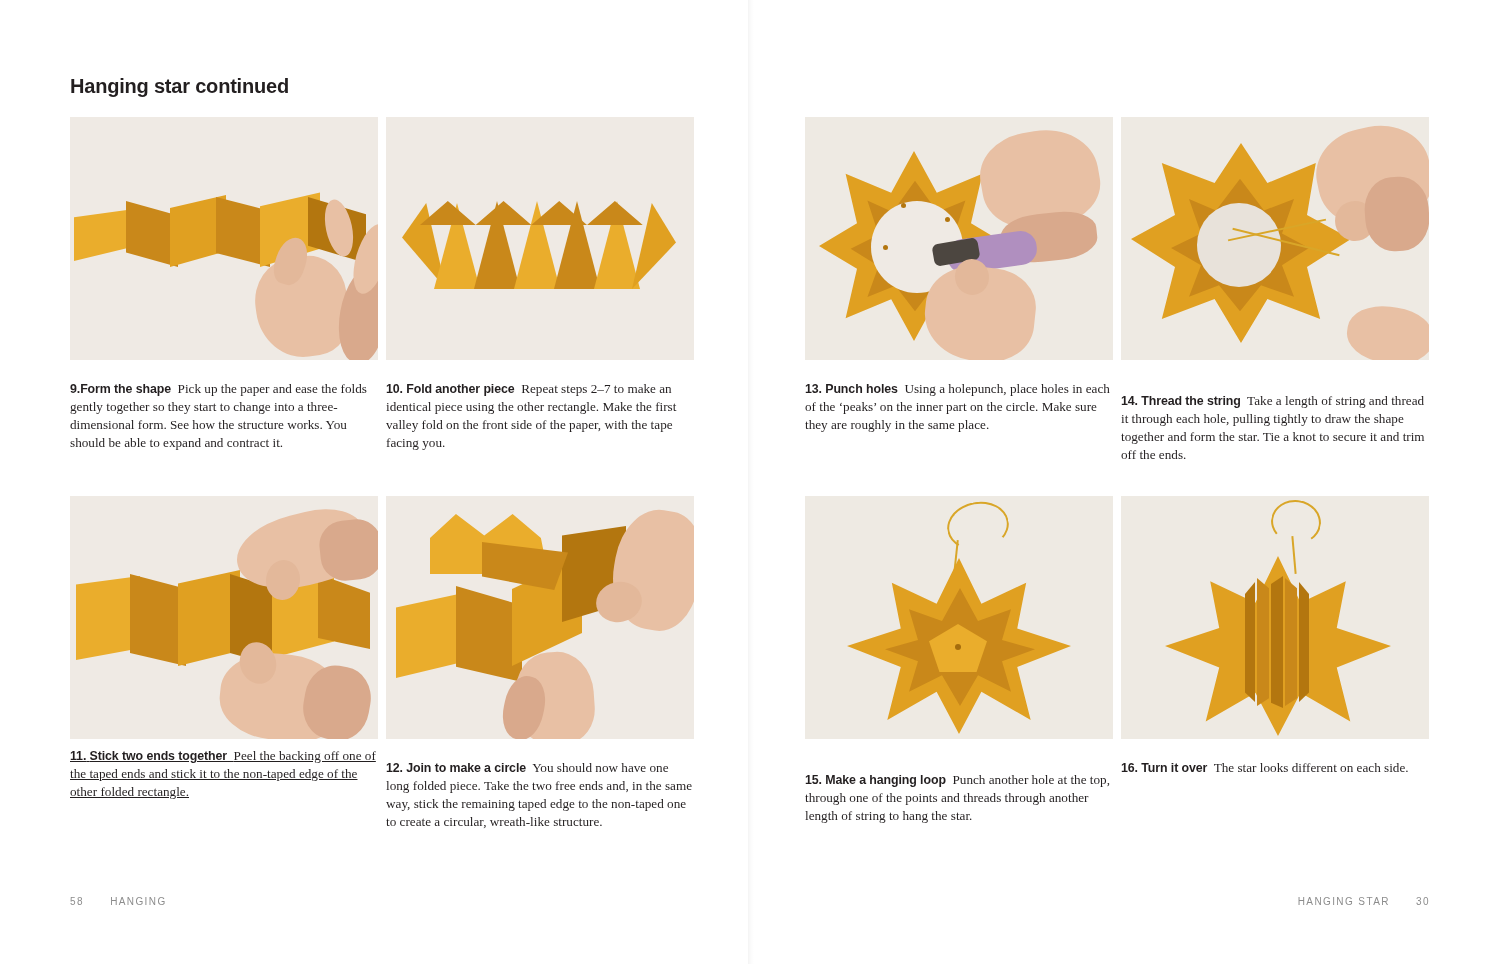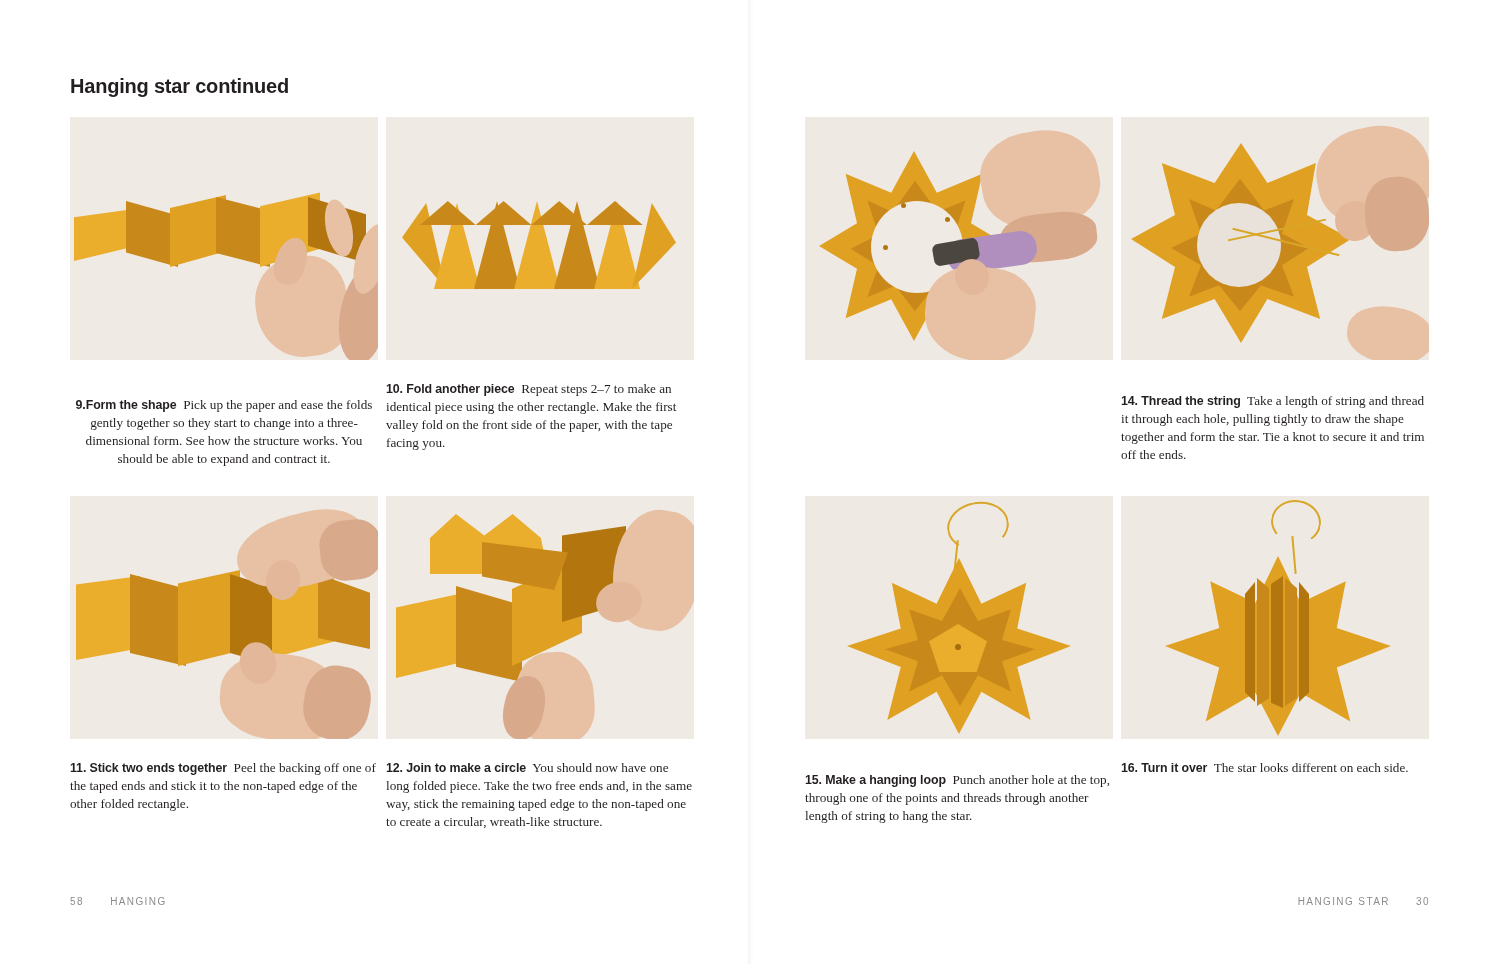--- a/index.html
+++ b/index.html
@@ -127,21 +127,21 @@
       <div class="fold d" style="left:146px; top:80px; width:54px; height:70px; clip-path:polygon(0 0,100% 20%,100% 100%,0 80%);"></div>
       <div class="fold l" style="left:190px; top:74px; width:60px; height:76px; clip-path:polygon(0 20%,100% 2%,100% 76%,0 100%);"></div>
       <div class="fold dd" style="left:238px; top:80px; width:58px; height:66px; clip-path:polygon(0 0,100% 26%,100% 100%,0 74%);"></div>
 
       <div class="hand light" style="left:186px; top:140px; width:92px; height:100px; border-radius:44% 40% 38% 50%; transform:rotate(-8deg);"></div>
       <div class="hand" style="left:206px; top:120px; width:30px; height:48px; border-radius:50% 50% 40% 40%; transform:rotate(18deg);"></div>
       <div class="hand dark" style="left:270px; top:150px; width:46px; height:96px; border-radius:50% 40% 40% 50%; transform:rotate(10deg);"></div>
       <div class="hand light" style="left:286px; top:106px; width:30px; height:72px; border-radius:50%; transform:rotate(16deg);"></div>
       <div class="hand light" style="left:256px; top:82px; width:26px; height:58px; border-radius:50%; transform:rotate(-12deg);"></div>
     </div>
-    <div class="caption" style="margin-top:36px; width:308px;text-align:center;">
+    <div class="caption" style="margin-top:20px; width:308px;">
       <b>9.</b><b>Form the shape</b>&nbsp;
       <span>Pick up the paper and ease the folds gently together so they start to change into a three-dimensional form. See how the structure works. You should be able to expand and contract it.</span>
     </div>
   </div>
 
   <div class="cell" style="left:386px; top:117px; width:308px;">
     <div class="photo" style="width:308px; height:243px;">
       <div class="bg-wall"></div>
       <div class="fold" style="left:16px; top:86px; width:44px; height:86px; clip-path:polygon(0 40%,55% 0,100% 100%);"></div>
       <div class="fold l" style="left:48px; top:86px; width:46px; height:86px; clip-path:polygon(0 100%,50% 0,100% 100%);"></div>
@@ -168,21 +168,21 @@
       <div class="fold l" style="left:202px; top:70px; width:62px; height:92px; clip-path:polygon(0 16%,100% 0,100% 82%,0 100%);"></div>
       <div class="fold d" style="left:248px; top:78px; width:52px; height:78px; clip-path:polygon(0 0,100% 24%,100% 96%,0 82%);"></div>
 
       <div class="hand light" style="left:166px; top:18px; width:130px; height:72px; border-radius:48% 40% 40% 50%; transform:rotate(-14deg);"></div>
       <div class="hand" style="left:196px; top:64px; width:34px; height:40px; border-radius:50%; transform:rotate(8deg);"></div>
       <div class="hand dark" style="left:250px; top:24px; width:62px; height:60px; border-radius:40%; transform:rotate(-6deg);"></div>
       <div class="hand light" style="left:150px; top:158px; width:120px; height:86px; border-radius:46% 44% 36% 44%; transform:rotate(6deg);"></div>
       <div class="hand" style="left:170px; top:146px; width:36px; height:42px; border-radius:50%; transform:rotate(-16deg);"></div>
       <div class="hand dark" style="left:234px; top:170px; width:66px; height:74px; border-radius:44%; transform:rotate(10deg);"></div>
     </div>
-    <div class="caption" style="margin-top:20px; width:308px;">
+    <div class="caption" style="margin-top:8px; width:308px;text-decoration:underline;">
       <b>11.</b>&nbsp;<b>Stick two ends together</b>&nbsp;
       <span>Peel the backing off one of the taped ends and stick it to the non-taped edge of the other folded rectangle.</span>
     </div>
   </div>
 
   <div class="cell" style="left:386px; top:496px; width:308px;">
     <div class="photo" style="width:308px; height:243px;">
       <div class="bg-wall"></div>
       <div class="fold l" style="left:10px; top:96px; width:72px; height:86px; clip-path:polygon(0 18%,100% 0,100% 80%,0 100%);"></div>
       <div class="fold d" style="left:70px; top:90px; width:66px; height:96px; clip-path:polygon(0 0,100% 20%,100% 100%,0 84%);"></div>
@@ -212,20 +212,24 @@
       <div style="position:absolute; left:96px; top:86px; width:5px; height:5px; border-radius:50%; background:#b3760f;"></div>
       <div style="position:absolute; left:140px; top:100px; width:5px; height:5px; border-radius:50%; background:#b3760f;"></div>
       <div style="position:absolute; left:78px; top:128px; width:5px; height:5px; border-radius:50%; background:#b3760f;"></div>
 
       <div class="hand light" style="left:176px; top:14px; width:118px; height:96px; border-radius:42% 48% 40% 44%; transform:rotate(-10deg);"></div>
       <div class="hand dark" style="left:196px; top:96px; width:96px; height:48px; border-radius:40%; transform:rotate(-6deg);"></div>
       <div style="position:absolute; left:142px; top:118px; width:90px; height:34px; border-radius:16px; background:#b08fbf; transform:rotate(-8deg);"></div>
       <div style="position:absolute; left:128px; top:124px; width:46px; height:22px; border-radius:6px; background:#4c4640; transform:rotate(-10deg);"></div>
       <div class="hand light" style="left:120px; top:150px; width:110px; height:94px; border-radius:44% 40% 42% 48%; transform:rotate(6deg);"></div>
       <div class="hand" style="left:150px; top:142px; width:34px; height:36px; border-radius:50%; transform:rotate(-8deg);"></div>
+    </div>
+    <div class="caption" style="margin-top:20px; width:308px;">
+      <b>13.</b>&nbsp;<b>Punch holes</b>&nbsp;
+      <span>Using a holepunch, place holes in each of the ‘peaks’ on the inner part on the circle. Make sure they are roughly in the same place.</span>
     </div>
   </div>
 
   <div class="cell" style="left:1121px; top:117px; width:308px;">
     <div class="photo" style="width:308px; height:243px;">
       <div class="bg-wall warm"></div>
       <div class="fold" style="left:10px; top:26px; width:220px; height:200px; clip-path:polygon(50% 0,62% 20%,84% 10%,80% 36%,100% 48%,80% 62%,86% 88%,62% 78%,50% 100%,38% 78%,14% 88%,20% 62%,0 48%,20% 36%,14% 10%,38% 20%);"></div>
       <div class="fold d" style="left:44px; top:56px; width:150px; height:144px; clip-path:polygon(50% 4%,66% 26%,86% 18%,78% 42%,96% 52%,78% 64%,86% 86%,64% 78%,50% 96%,36% 78%,16% 86%,24% 64%,4% 52%,24% 42%,16% 18%,34% 26%);"></div>
       <div class="fold l" style="left:76px; top:86px; width:84px; height:84px; border-radius:50%; background:#e8e2da;"></div>
       <div class="string-line" style="left:110px; top:124px; width:110px; height:2px; transform:rotate(14deg);"></div>

